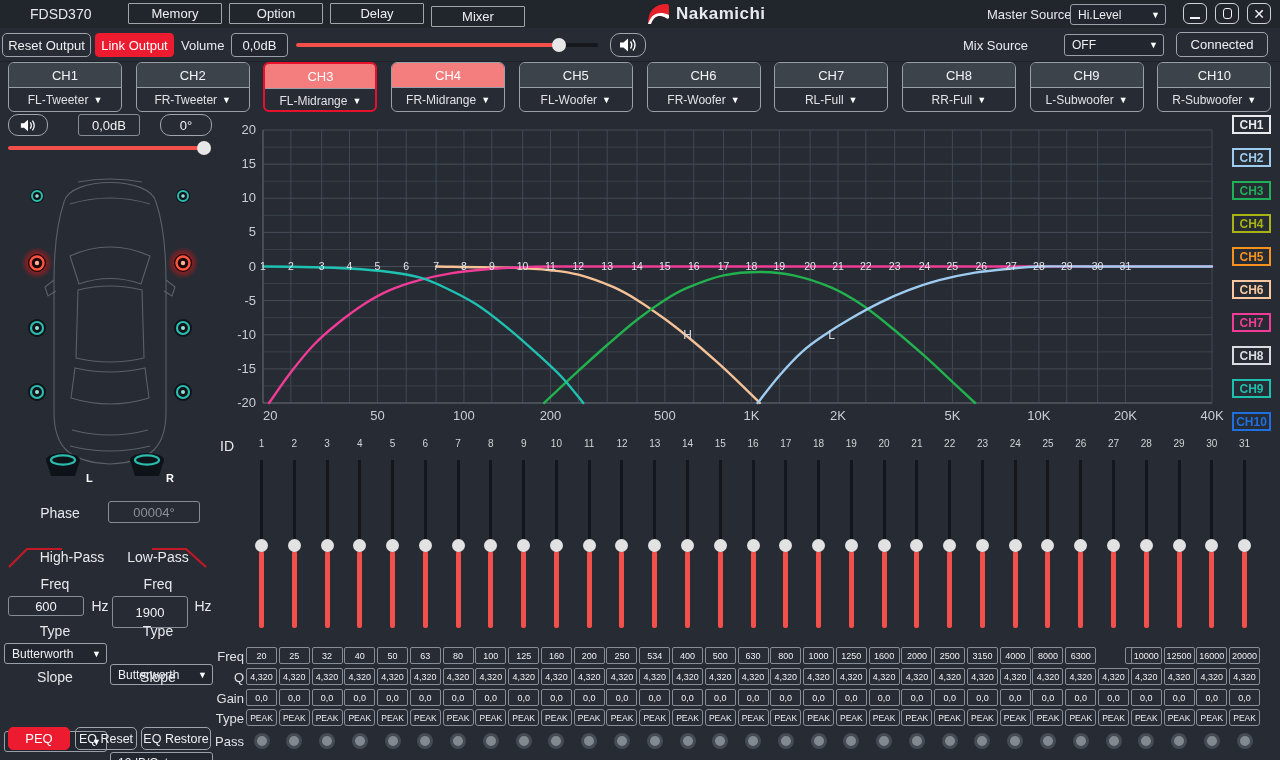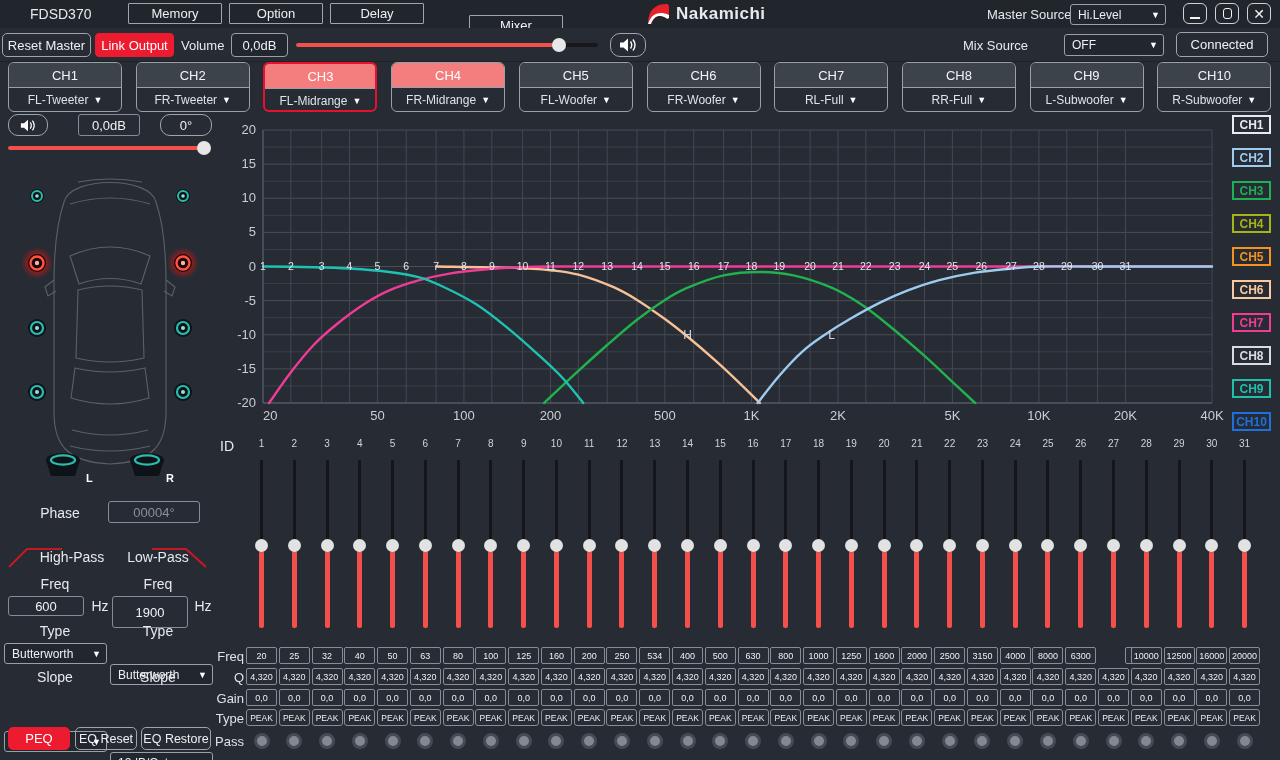--- a/index.html
+++ b/index.html
@@ -46,21 +46,21 @@
 <body>
 
 <div id="root">
 
   <div id="titlebar">
     <div class="abs lbl" style="left:30px;top:0;height:28px;font-size:14px;">FDSD370</div>
     <div id="menu-buttons">
         <div class="abs tbtn" style="left: 128px; top: 3px; width: 94px; height: 21px;">Memory</div>
         <div class="abs tbtn" style="left: 229px; top: 3px; width: 94px; height: 21px;">Option</div>
         <div class="abs tbtn" style="left: 330px; top: 3px; width: 94px; height: 21px;">Delay</div>
-        <div class="abs tbtn" style="left: 431px; top: 15px; width: 94px; height: 21px; margin-left: 38px;">Mixer</div>
+        <div class="abs tbtn" style="left: 431px; top: 6px; width: 94px; height: 21px;">Mixer</div>
       </div>
     <div class="abs" style="left:646px;top:3px;width:24px;height:22px;">
       <svg width="24" height="22" viewBox="0 0 24 22">
         <path d="M2,21 C2,8 8,1 21,1 C22,1 23,2 23,4 L23,14 C23,15 22,16 20,15 C13,11 8,13 5,21 Z" fill="#e8202a"></path>
         <path d="M2,21 C6,10 13,8 23,12 L23,15 C22,16 21,16 20,15 C13,11 8,13 5,21 Z" fill="#ffffff"></path>
       </svg>
     </div>
     <div class="abs lbl" style="left:676px;top:0;height:28px;font-size:17px;font-weight:bold;letter-spacing:.5px;">Nakamichi</div>
     <div class="abs lbl" style="left:968px;top:0;height:28px;margin-left:19px;">Master Source</div>
     <div class="abs dropdown" style="left:1070px;top:4px;width:96px;height:21px;">
@@ -72,21 +72,21 @@
       </div>
     <div class="abs winbtn" style="left:1215px;top:3px;">
         <div style="width:9px;height:11px;border:1.5px solid #f2f4f6;border-radius:3px;"></div>
       </div>
     <div class="abs winbtn" style="left:1247px;top:3px;font-size:14px;">
         <span>✕</span>
       </div>
   </div>
 
   <div id="toolbar">
-    <div class="abs tbtn" style="left:2px;top:5px;width:89px;height:24px;border-radius:5px;">Reset Master</div>
+    <div class="abs tbtn" style="left:2px;top:5px;width:89px;height:24px;border-radius:5px;">Reset Output</div>
     <div class="abs redbtn" style="left:95px;top:5px;width:79px;height:24px;">Link Output</div>
     <div class="abs lbl" style="left:181px;top:0;height:34px;">Volume</div>
     <div class="abs valbox" style="left:231px;top:5px;width:57px;height:24px;">0,0dB</div>
     <div class="hslider-track" style="left:296px;top:15px;width:302px;"></div>
     <div class="hslider-fill" id="vol-fill" style="left: 296px; top: 15px; width: 262.74px;"></div>
     <div class="hslider-thumb" id="vol-thumb" style="top: 10px; left: 551.74px;"></div>
     <div class="abs tbtn" style="left:610px;top:5px;width:36px;height:24px;border-radius:10px;">
       <svg width="18" height="14" viewBox="0 0 18 14">
           <path d="M1,4.5 h3.5 l4.5,-4 v13 l-4.5,-4 h-3.5 z" fill="#fff"></path>
           <path d="M11.5,3.5 q2.5,3.5 0,7" stroke="#fff" stroke-width="1.4" fill="none"></path>

